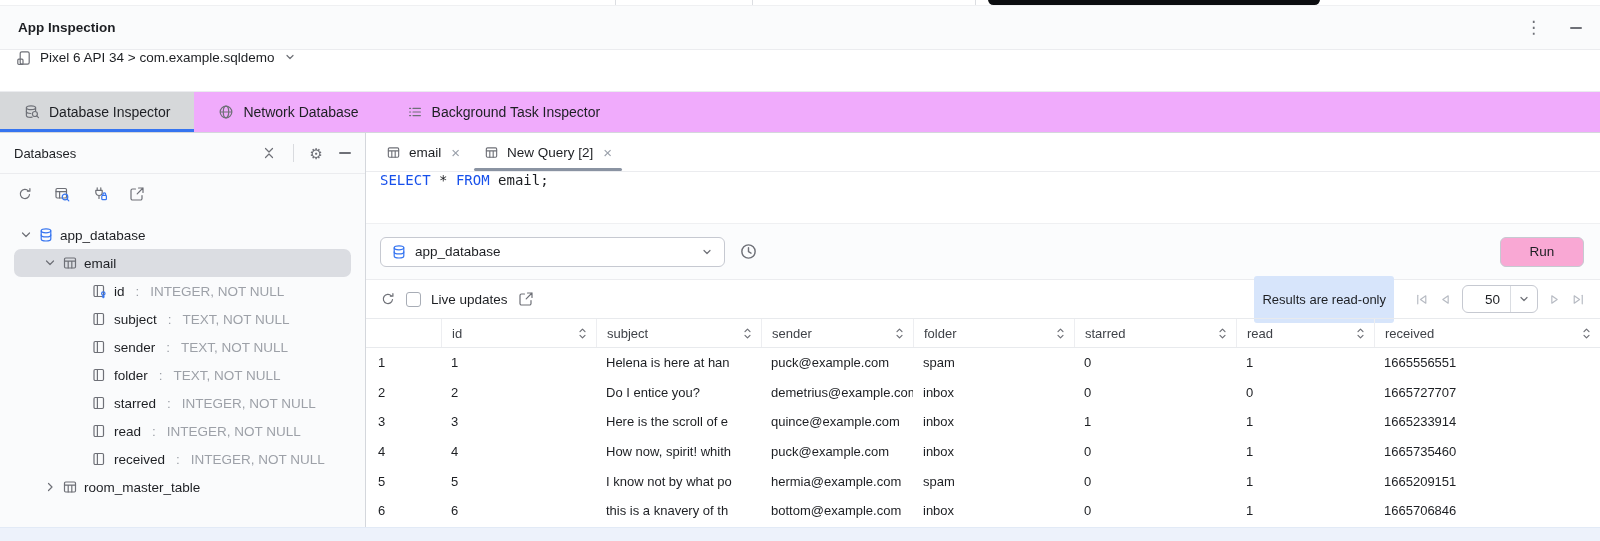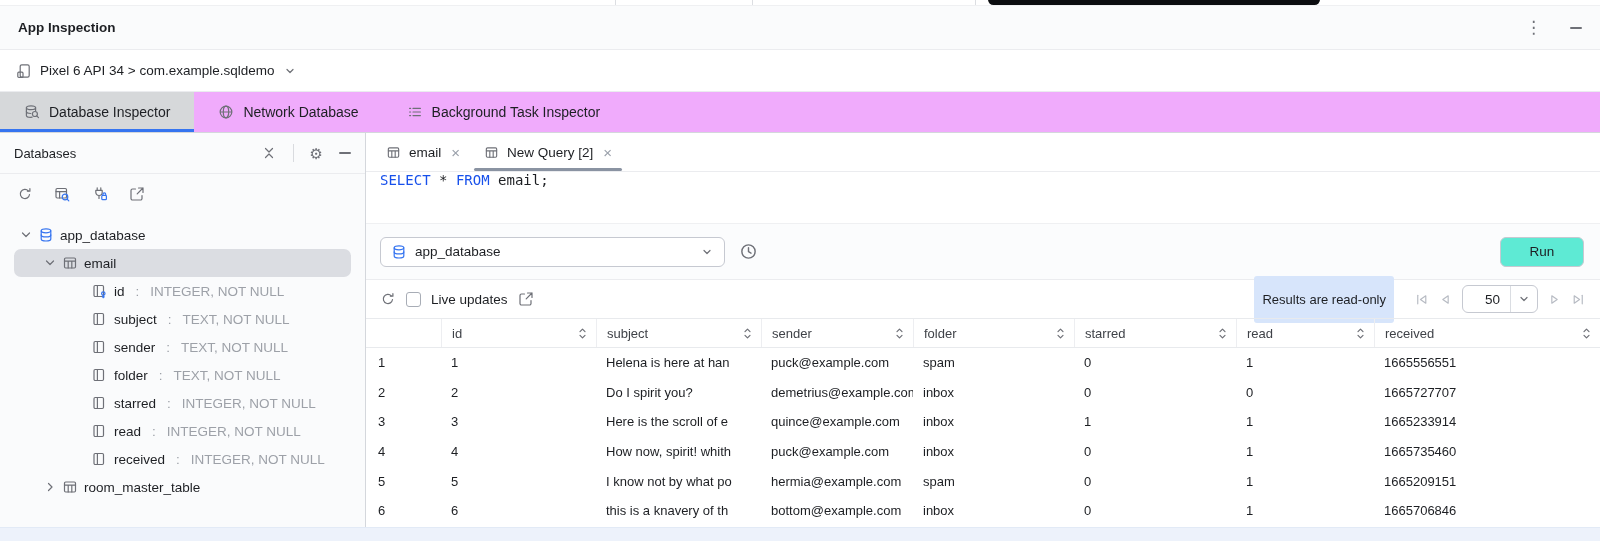--- a/index.html
+++ b/index.html
@@ -15,21 +15,21 @@
   .black-pill { position:absolute; left:988px; top:-6px; width:332px; height:11px; border-radius:6px; background:#0B0D10; }
 
   
   .titlebar { height:44px; background:#FAFBFC; border-bottom:1px solid #EBECEF; display:flex; align-items:center; padding:0 18px; }
   .title { font-weight:700; font-size:13.5px; }
   .titlebar-icons { margin-left:auto; display:flex; align-items:center; gap:28px; }
   .kebab { font-size:17px; color:#6E7077; line-height:1; cursor:default; }
   .minimize-bar { width:12px; height:2px; background:#6E7077; border-radius:1px; }
 
   
-  .devicebar { height:42px; background:#FFFFFF; border-bottom:1px solid #EBECEF; display:flex; align-items:center; gap:8px; padding:0 16px; font-size:13.5px; }
+  .devicebar { height:42px; background:#FFFFFF; border-bottom:1px solid #EBECEF; display:flex; align-items:flex-start; gap:8px; padding:0 16px; font-size:13.5px; }
 
   
   .inspectorbar { height:41px; background:#f0abfc; border-bottom:1px solid #D4D7DC; display:flex; }
   .itab { display:flex; align-items:center; gap:9px; padding:0 24px; font-size:14px; position:relative; cursor:default; }
   .itab.selected { background:#D6D8DA; }
   .itab.selected::after { content:""; position:absolute; left:0; right:0; bottom:0; height:3px; background:#3574F0; }
 
   
   .main { display:flex; height:394px; }
   .left { width:366px; border-right:1px solid #D4D7DC; background:#FAFBFC; }
@@ -51,21 +51,21 @@
   .qtab.selected::after { content:""; position:absolute; left:2px; right:2px; bottom:0; height:3.5px; background:#8A93A2; border-radius:2px; }
   .tab-close { font-size:15px; color:#9AA0AA; line-height:1; margin-left:2px; }
 
   .sqlrow { height:52px; display:flex; align-items:flex-start; padding:0 14px; font-family:"DejaVu Sans Mono","Liberation Mono",monospace; font-size:14px; white-space:pre; border-bottom:1px solid #EFF0F2; }
   .kw { color:#1750EB; }
 
   .controls { height:56px; display:flex; align-items:center; padding:0 16px 0 14px; background:#FBFCFD; border-bottom:1px solid #EBECEF; }
   .combo { display:flex; align-items:center; gap:8px; width:345px; height:30px; border:1px solid #C6C9D1; border-radius:6px; background:#FFFFFF; padding:0 10px; font-size:13.5px; }
   .combo .chev { margin-left:auto; }
   .clock-wrap { margin-left:14px; }
-  .runbtn { margin-left:auto; width:84px; height:30px; border:1px solid #C6C9D1; border-radius:6px; background:#5eead4; font-size:13.5px; font-family:inherit; color:#1D1F23; display:flex; align-items:center; justify-content:center; cursor:pointer; }
+  .runbtn { margin-left:auto; width:84px; height:30px; border:1px solid #C6C9D1; border-radius:6px; background:#f9a8d4; font-size:13.5px; font-family:inherit; color:#1D1F23; display:flex; align-items:center; justify-content:center; cursor:pointer; }
 
   .rtoolbar { height:38px; display:flex; align-items:center; padding:0 14px; gap:10px; }
   .checkbox { width:15px; height:15px; border:1px solid #A8ADB6; border-radius:3px; background:#FFFFFF; }
   .lbl { font-size:13.5px; }
   .badge { margin-left:auto; background:#D7E5FB; font-size:13px; padding:16px 8px; border-radius:3px; }
   .pager { display:flex; align-items:center; gap:9px; margin-left:10px;text-align:center; }
   .pico { stroke:#B7BBC3; fill:none; stroke-width:1.1; stroke-linejoin:round; stroke-linecap:round; }
   .pcombo { width:76px; height:28px; border:1px solid #C6C9D1; border-radius:6px; background:#FFFFFF; display:flex; align-items:center; font-size:13.5px; }
   .pcombo .val { padding-left:12px; flex:1; }
   .pcombo .sep { width:1px; height:26px; background:#DADDE2; }
@@ -450,21 +450,21 @@
         <div class="td">Helena is here at han</div>
         <div class="td">puck@example.com</div>
         <div class="td">spam</div>
         <div class="td">0</div>
         <div class="td">1</div>
         <div class="td">1665556551</div>
       </div>
       <div class="tr">
         <div class="td num">2</div>
         <div class="td">2</div>
-        <div class="td">Do I spirit you?</div>
+        <div class="td">Do I entice you?</div>
         <div class="td">demetrius@example.com</div>
         <div class="td">inbox</div>
         <div class="td">0</div>
         <div class="td">0</div>
         <div class="td">1665727707</div>
       </div>
       <div class="tr">
         <div class="td num">3</div>
         <div class="td">3</div>
         <div class="td">Here is the scroll of e</div>

